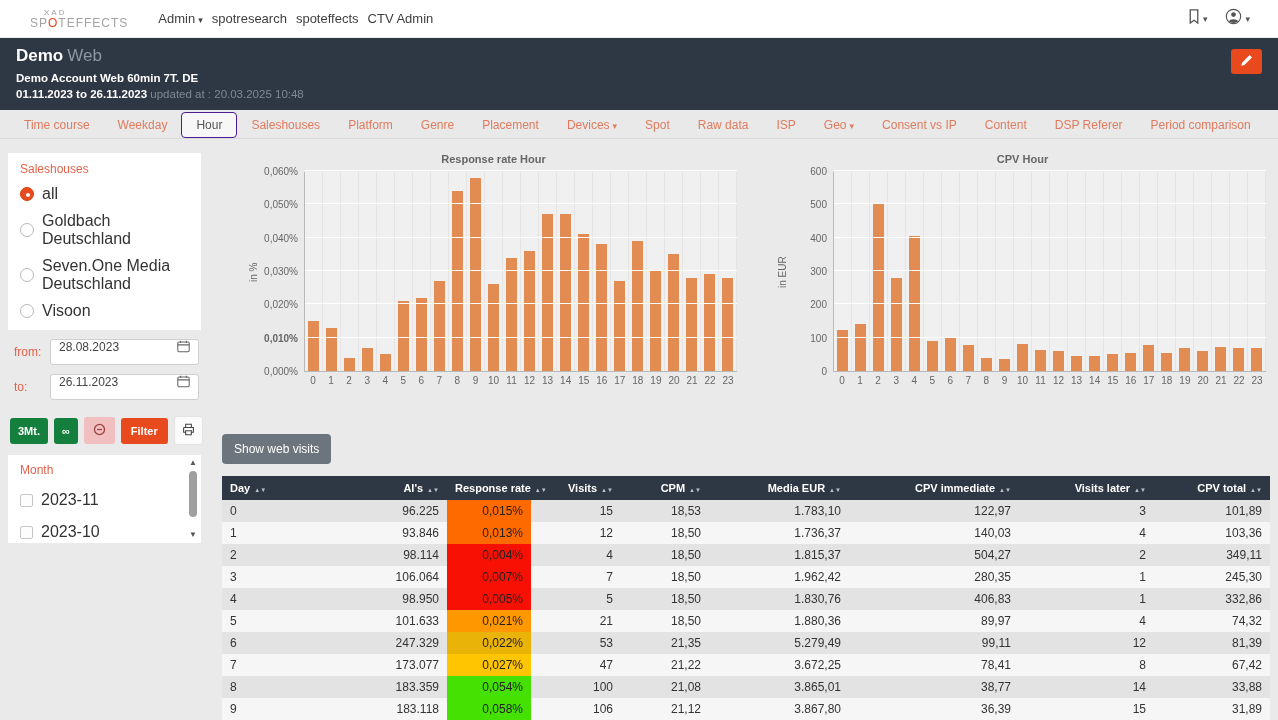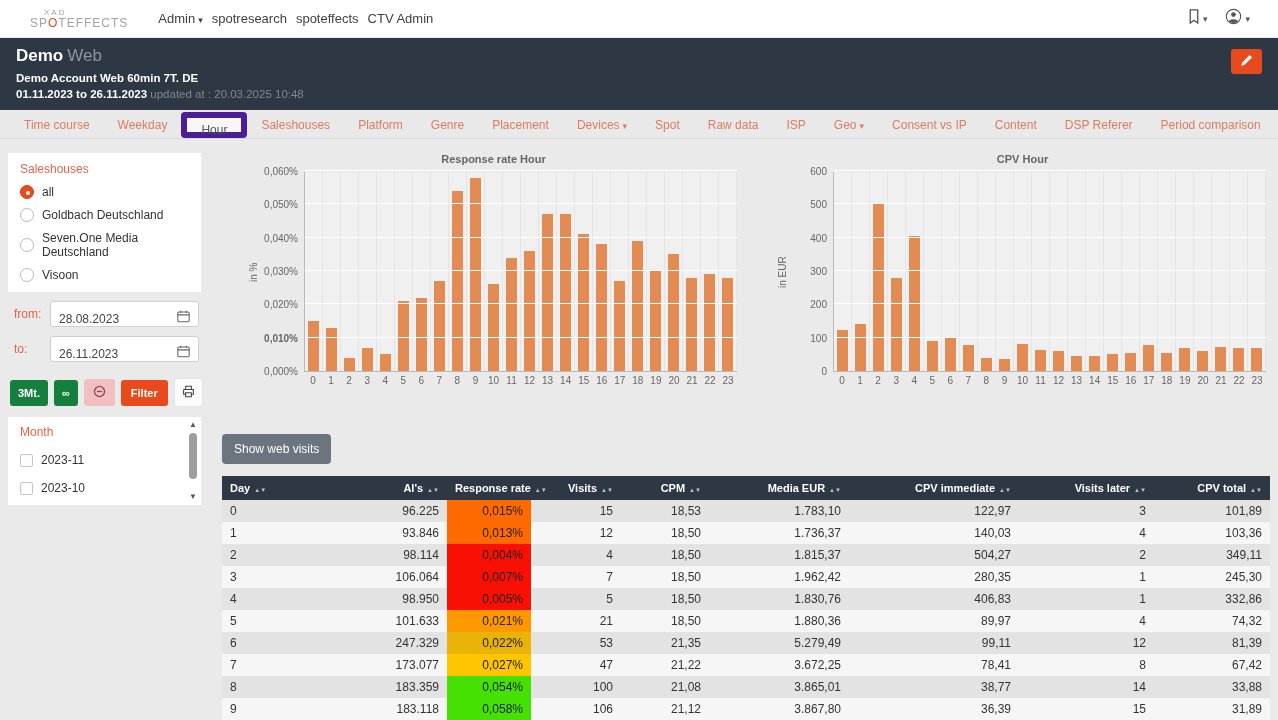--- a/index.html
+++ b/index.html
@@ -29,42 +29,42 @@
   .hero-dates .updated { color:#7f8994; font-weight:normal; }
   .edit-btn { position:absolute; right:16px; top:11px; width:31px; height:25px;
     background:#e8491d; border:none; border-radius:3px; display:flex;
     align-items:center; justify-content:center; cursor:pointer; }
 
   
   .tabbar { display:flex; align-items:stretch; background:#e9e9e9;
     border-bottom:1px solid #dadada; padding:2px 0 0 10px; height:29px; }
   .tab { font-size:12px; color:#e07b5f; padding:6px 14px 0; cursor:pointer; white-space:nowrap; }
   .tab .caret { font-size:9px; margin-left:3px; }
-  .tab.active { background:#f7f7f7; color:#555; border:6px solid #4c1d95;
+  .tab.active { background:#f7f7f7; color:#555; border:1px solid #4c1d95;
     border-radius:4px; padding-top:5px; }
 
   
   .content { display:flex; padding-top:14px; }
   .sidebar { width:193px; margin-left:8px; flex-shrink:0; }
   .main { flex:1; margin:0 8px 0 21px; }
 
   
   .panel { background:#fff; padding:9px 12px 10px; }
   .side-label { color:#e2634a; font-size:12px; }
   .opt-row { display:flex; align-items:center; margin-top:9px; cursor:pointer; }
   .radio { width:14px; height:14px; border-radius:50%; border:1px solid #b9b9b9;
     background:#fff; margin-right:8px; flex-shrink:0; position:relative; }
   .radio.sel { background:#e8491d; border-color:#d7400f; }
   .radio.sel::after { content:""; position:absolute; left:5px; top:5px; width:4px;
     height:4px; border-radius:50%; background:#fff; }
-  .opt-label { font-size:12px; color:#333; }
+  .opt-label { font-size:16px; color:#333; }
   .date-row { display:flex; align-items:center; margin:9px 0 0 2px; }
   .date-label { width:40px; color:#e2634a; font-size:12px; padding-left:4px; }
   .date-input { flex:1; background:#fff; border:1px solid #cfcfcf; border-radius:3px;
-    height:26px; display:flex; align-items:flex-end; justify-content:space-between;
+    height:26px; display:flex; align-items:flex-start; justify-content:space-between;
     padding:0 8px; font-size:12px; color:#444; cursor:text; margin-right:2px; }
   .btn-row { display:flex; gap:6px; margin:16px 0 10px 2px; align-items:center; }
   .sbtn { font-size:11px; font-weight:bold; border:none; border-radius:3px;
     padding:7px 8px; color:#fff; cursor:pointer; display:flex; align-items:center; }
   .sbtn.gray { background:#15803d; }
   .sbtn.pink { background:#f2bfc0; padding:6px 9px; }
   .sbtn.orange { background:#e8491d; padding:7px 10px; }
   .sbtn.print { background:#fbfbfb; border:1px solid #e3e3e3; padding:6px 7px; }
   .month-panel { background:#fff; padding:8px 12px; position:relative; height:88px;
     overflow:hidden; }

